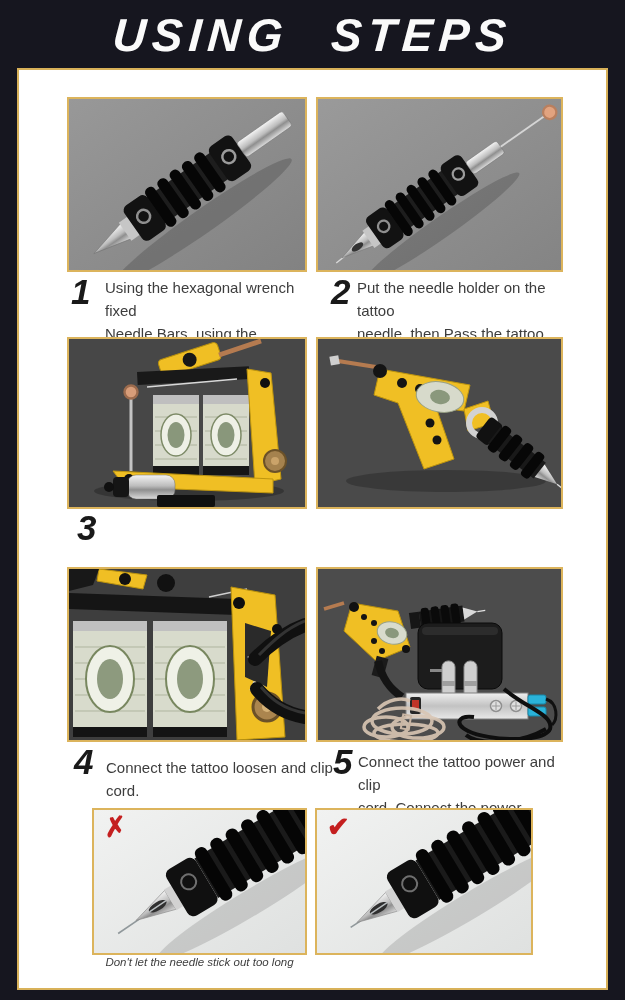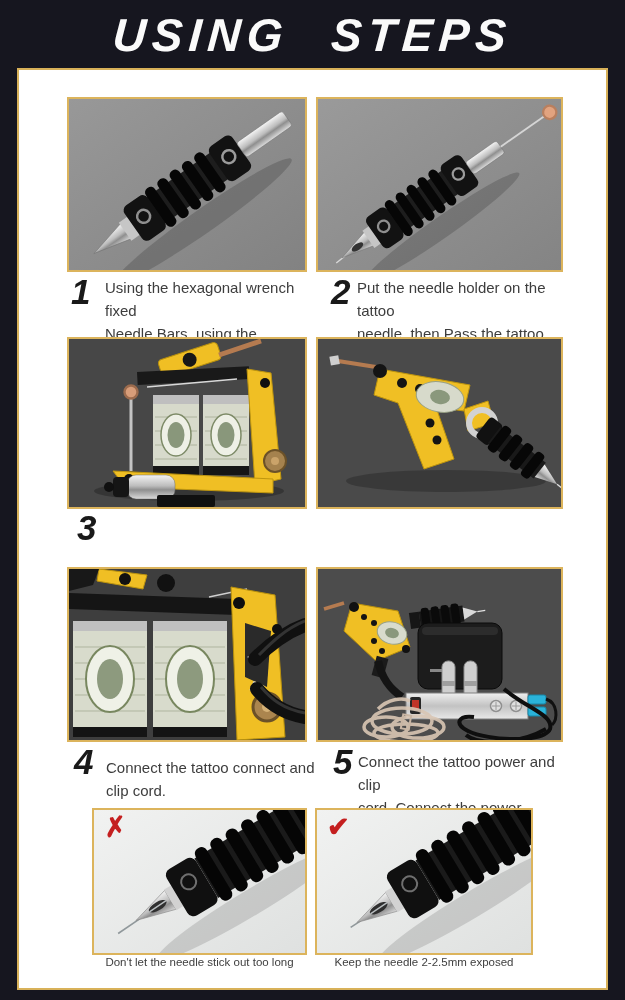--- a/index.html
+++ b/index.html
@@ -17,21 +17,21 @@
   .photo{position:absolute;box-sizing:border-box;border:2px solid #dcb45c;overflow:hidden;background:#777;}
   .photo svg{display:block;width:100%;height:100%;}
 
   .num{position:absolute;font-size:35px;line-height:35px;font-weight:bold;font-style:italic;color:#191919;}
   .step-text{position:absolute;font-size:15px;line-height:23px;color:#3d3d3d;white-space:pre-line;}
 
   .mark{position:absolute;font-weight:bold;font-size:27px;line-height:27px;}
   .mark.cross{color:#c41f1f;transform:rotate(-6deg);}
   .mark.check{color:#c41f1f;}
 
-  .caption{position:absolute;font-size:11.5px;color:#404040;text-align:center;}
+  .caption{position:absolute;font-size:11.5px;color:#404040;text-align:center;font-style:italic;}
 </style>
 </head>
 <body>
 
 <div class="page">
 
   <div class="header">USING STEPS</div>
 
   <div class="panel">
 
@@ -312,21 +312,21 @@
           <ellipse cx="100" cy="158" rx="26" ry="11"></ellipse>
           <ellipse cx="68" cy="158" rx="22" ry="10"></ellipse>
           <ellipse cx="88" cy="164" rx="32" ry="9"></ellipse>
           <path d="M60,140 C70,130 84,128 92,132"></path>
         </g>
         <rect x="84" y="146" width="8" height="14" fill="none" stroke="#c9b6a4" stroke-width="2" transform="rotate(10,88,153)"></rect>
       </svg>
     </div>
 
     <span class="num" style="left:55px;top:674px">4</span>
-    <div class="step-text" style="left:87px;top:686px;width:230px">Connect the tattoo connect and clip cord.</div>
+    <div class="step-text" style="left:87px;top:686px;width:230px">Connect the tattoo loosen and clip cord.</div>
 
     <span class="num" style="left:314px;top:674px">5</span>
     <div class="step-text" style="left:339px;top:680px;width:205px">Connect the tattoo power and clip
 cord. Connect the power supply
 and pedal. Ready to use.</div>
 
     <div class="photo" style="left:73px;top:738px;width:215px;height:147px">
       <svg viewBox="0 0 211 143" preserveAspectRatio="none">
         <defs>
           <linearGradient id="bgG" x1="0" y1="0" x2="1" y2="1">
@@ -380,16 +380,15 @@
             <rect x="58" y="-30" width="13" height="60" rx="6"></rect>
               <rect x="76" y="-30" width="13" height="60" rx="6"></rect>
             <rect x="94" y="-30" width="13" height="60" rx="6"></rect>
           </g>
         </g>
       </svg>
       <span class="mark check" style="left:10px;top:4px">✔</span>
     </div>
 
     <div class="caption" style="left:73px;top:886px;width:215px">Don't let the needle stick out too long</div>
-    <div class="caption" style="left:296px;top:886px;width:218px">Keep the needle 2-2.5mm exposed</div>
 
   </div>
 </div>
 
 </body></html>

